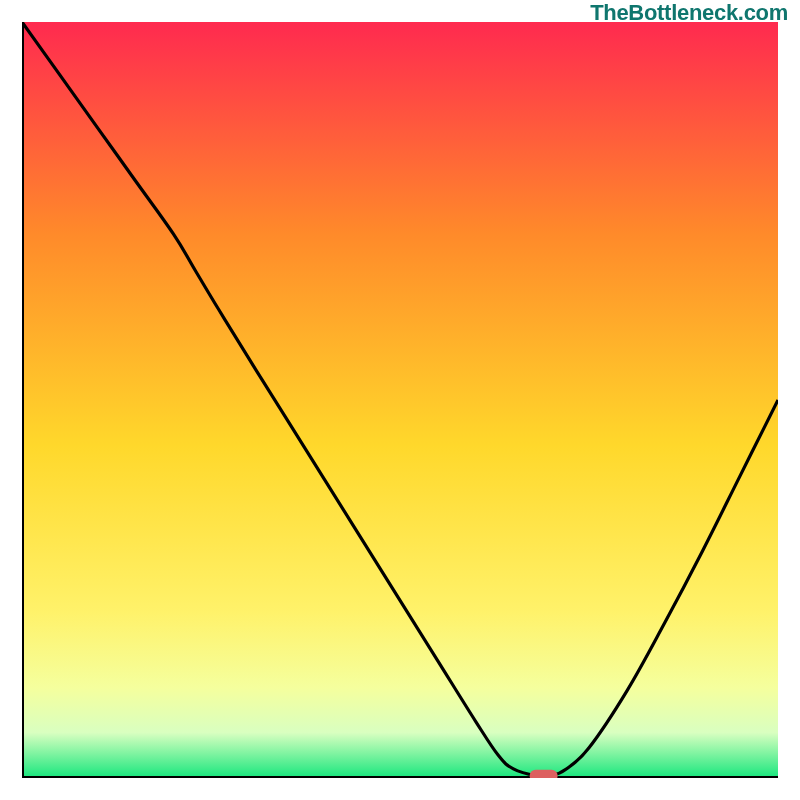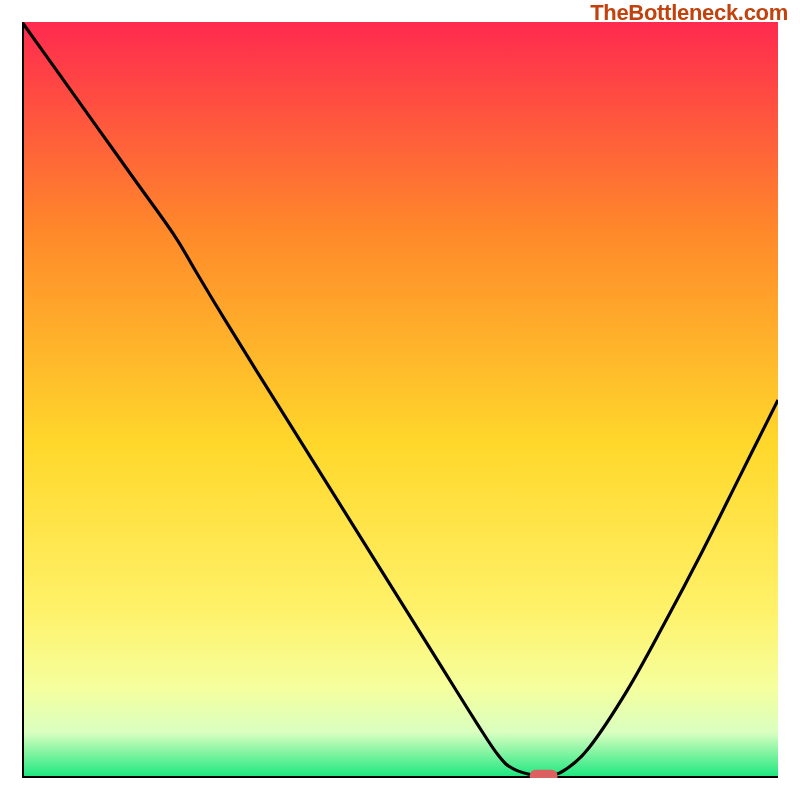--- a/index.html
+++ b/index.html
@@ -1,18 +1,18 @@
 <!DOCTYPE html>
 <html><head>
 <meta charset="utf-8">
 <style>
   * { margin: 0; padding: 0; box-sizing: border-box; }
   html, body { width: 800px; height: 800px; overflow: hidden; background: #fff; font-family: Arial, Helvetica, sans-serif; }
   .wrap { position: relative; width: 800px; height: 800px; }
-  .watermark { position: absolute; top: 0; right: 12px; font-size: 22px; font-weight: 600; color: #c2410c; letter-spacing: -0.3px; }
+  .watermark { position: absolute; top: 0; right: 12px; font-size: 22px; font-weight: 600; color: #0f766e; letter-spacing: -0.3px; }
   .plot { position: absolute; left: 22px; top: 22px; width: 756px; height: 756px; }
   .gradient { position: absolute; inset: 0; }
   .overlay { position: absolute; inset: 0; }
   .axis { stroke: #000; stroke-width: 4; fill: none; }
   .curve { stroke: #000; stroke-width: 3.2; fill: none; }
   .marker { fill: #dd6060; }
 </style>
 </head>
 <body>
 

